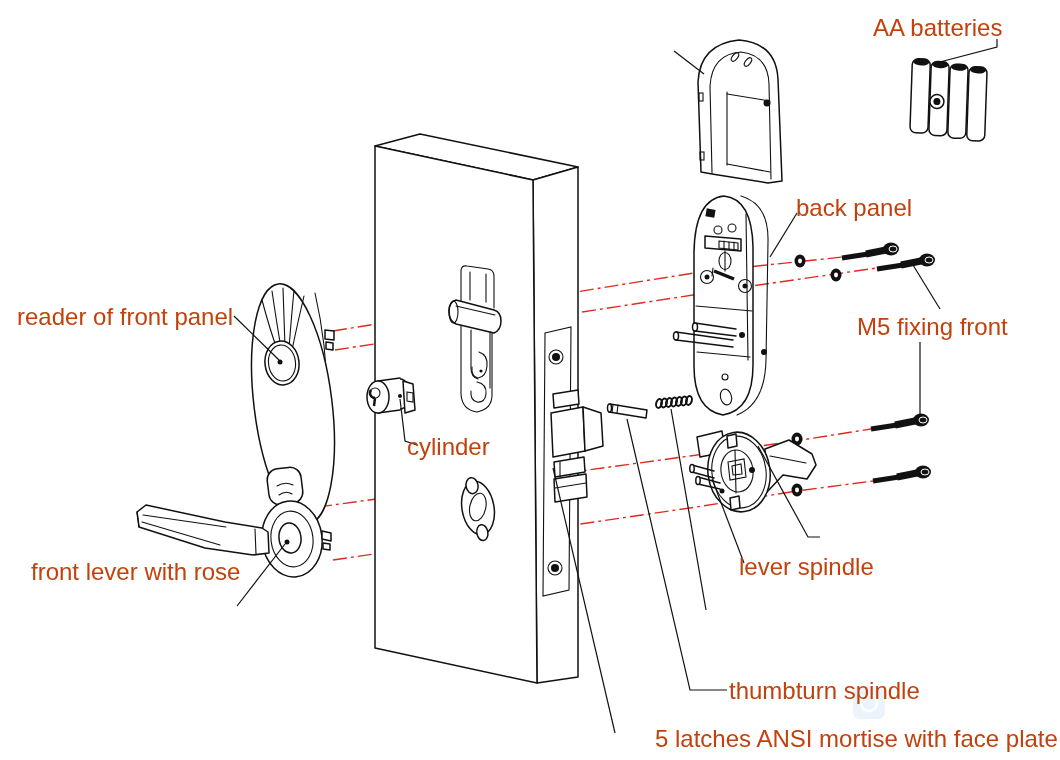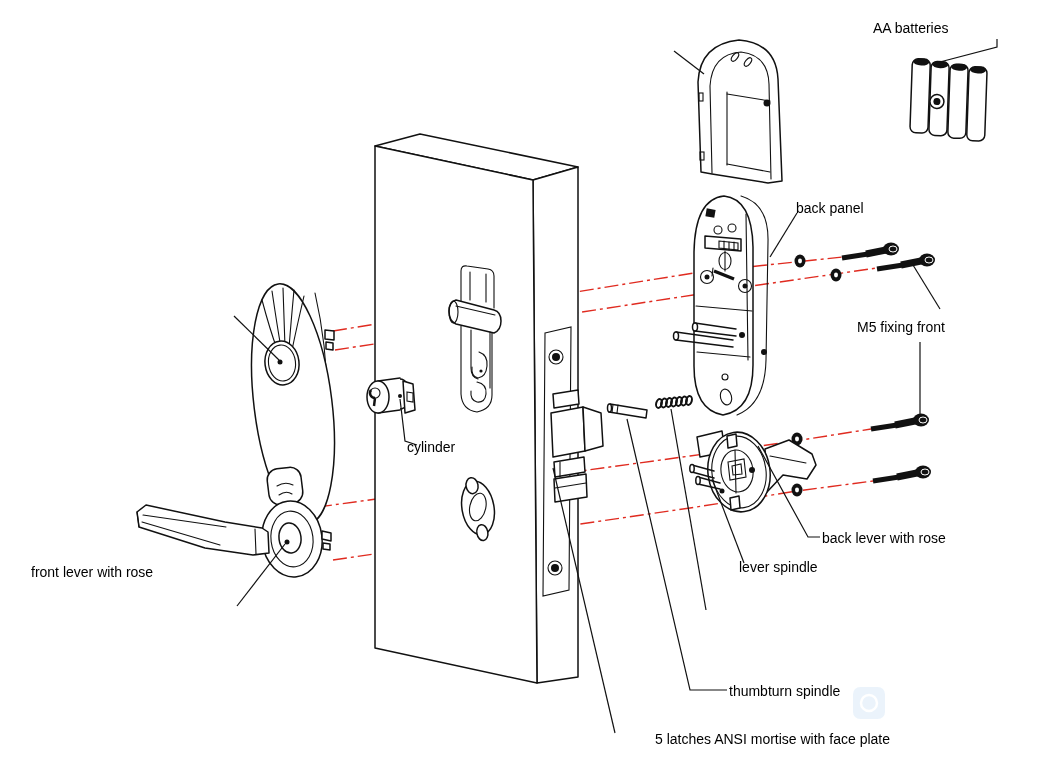--- a/index.html
+++ b/index.html
@@ -1,19 +1,19 @@
 <!DOCTYPE html>
 <html><head>
 <meta charset="utf-8">
 <style>
   html,body{margin:0;padding:0;background:#fff;}
   #stage{position:relative;width:1060px;height:760px;background:#ffffff;overflow:hidden;
          font-family:"Liberation Sans", sans-serif;}
   #art{position:absolute;left:0;top:0;}
-  .lbl{position:absolute;font-size:14px;line-height:22px;color:#000000;white-space:nowrap;}
+  .lbl{position:absolute;font-size:24px;line-height:22px;color:#c2410c;white-space:nowrap;}
   
   .ln{stroke:#111;fill:none;stroke-width:1.5;stroke-linecap:round;stroke-linejoin:round;}
   .lnw{stroke:#111;fill:#fff;stroke-width:1.5;stroke-linejoin:round;}
   .thin{stroke:#111;fill:none;stroke-width:1.1;stroke-linecap:round;}
   .blk{fill:#111;stroke:none;}
   .leader{stroke:#111;fill:none;stroke-width:1.2;}
   .axis{fill:none;stroke-width:1.4;stroke-dasharray:14 4 3 4;}
 </style>
 </head>
 <body>
@@ -275,20 +275,20 @@
   </g>
 
   <g opacity="0.55">
     <rect x="853" y="687" width="32" height="32" rx="7" fill="#dcebf9"></rect>
     <circle cx="869" cy="703" r="8" fill="none" stroke="#ffffff" stroke-width="2.5"></circle>
   </g>
 </svg>
 
   <div class="lbl" style="left:873px;top:17px">AA batteries</div>
   <div class="lbl" style="left:796px;top:197px">back panel</div>
+  <div class="lbl" style="left:17px;top:306px">reader of front panel</div>
   <div class="lbl" style="left:857px;top:316px">M5 fixing front</div>
   <div class="lbl" style="left:407px;top:436px">cylinder</div>
-  <div class="lbl" style="left:822px;top:527px">back lever with rose</div>
   <div class="lbl" style="left:739px;top:556px">lever spindle</div>
   <div class="lbl" style="left:31px;top:561px">front lever with rose</div>
   <div class="lbl" style="left:729px;top:680px">thumbturn spindle</div>
   <div class="lbl" style="left:655px;top:728px">5 latches ANSI mortise with face plate</div>
 </div>
 
 </body></html>

